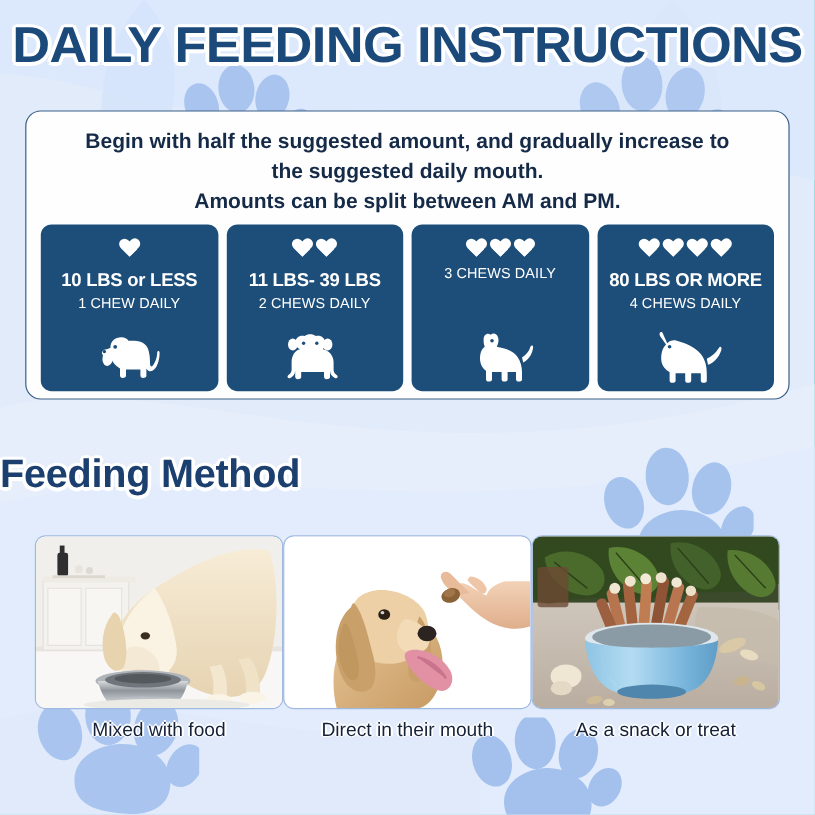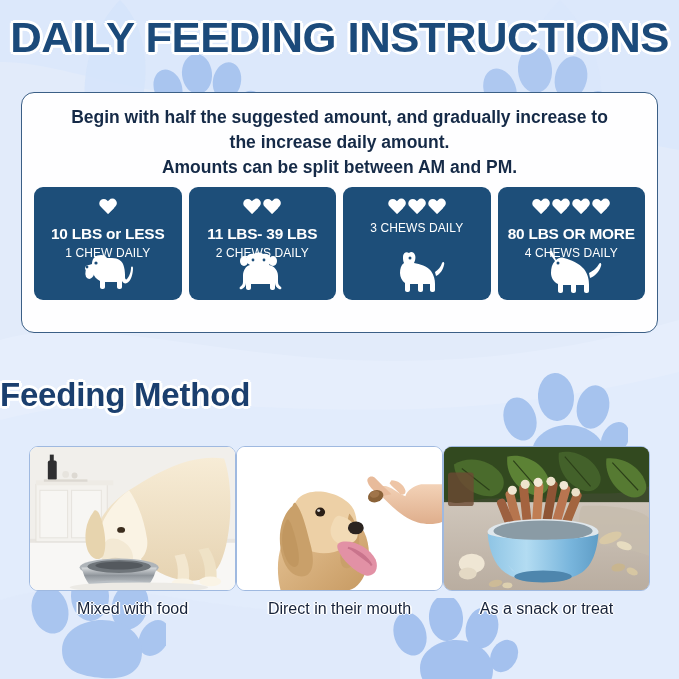--- a/index.html
+++ b/index.html
@@ -43,21 +43,21 @@
     font-size:17.5px;line-height:25px;font-weight:bold;
   }
   .panel-text .ln{display:block;}
 
   
   .cards{
     position:absolute;left:12px;top:94px;right:12px;
     display:flex;gap:7px;justify-content:center;
   }
   .card{
-    width:148px;height:113px;
+    width:148px;height:139px;
     background:#1d4e79;border-radius:9px;
     position:relative;box-sizing:border-box;
     display:flex;flex-direction:column;align-items:center;
     padding-top:9px;
   }
   .hearts{display:flex;gap:2px;height:22px;align-items:center;justify-content:center;}
   .heart{width:18px;height:18px;position:relative;display:inline-block;}
   .heart:before,.heart:after{
     content:"";position:absolute;width:9.4px;height:15px;
     background:#fff;border-radius:9.4px 9.4px 0 0;top:1px;
@@ -172,21 +172,21 @@
       <ellipse cx="116" cy="58" rx="13" ry="17" fill="#a4c1ee" transform="rotate(30 116 58)"></ellipse>
       <path d="M32,70 C32,52 52,42 68,42 C87,42 105,54 105,72 C105,92 87,98 68,96 C50,94 32,90 32,70 Z" fill="#a4c1ee"></path>
     </svg>
   </div>
 
   <div class="title">DAILY FEEDING INSTRUCTIONS</div>
 
   <div class="panel">
     <div class="panel-text">
       <span class="ln">Begin with half the suggested amount, and gradually increase to</span>
-      <span class="ln">the increase daily amount.</span>
+      <span class="ln">the suggested daily mouth.</span>
       <span class="ln">Amounts can be split between AM and PM.</span>
     </div>
 
     <div class="cards">
 
       <div class="card">
         <div class="hearts">
           <span class="heart"></span>
         </div>
         <div class="wt">10 LBS or LESS</div>

